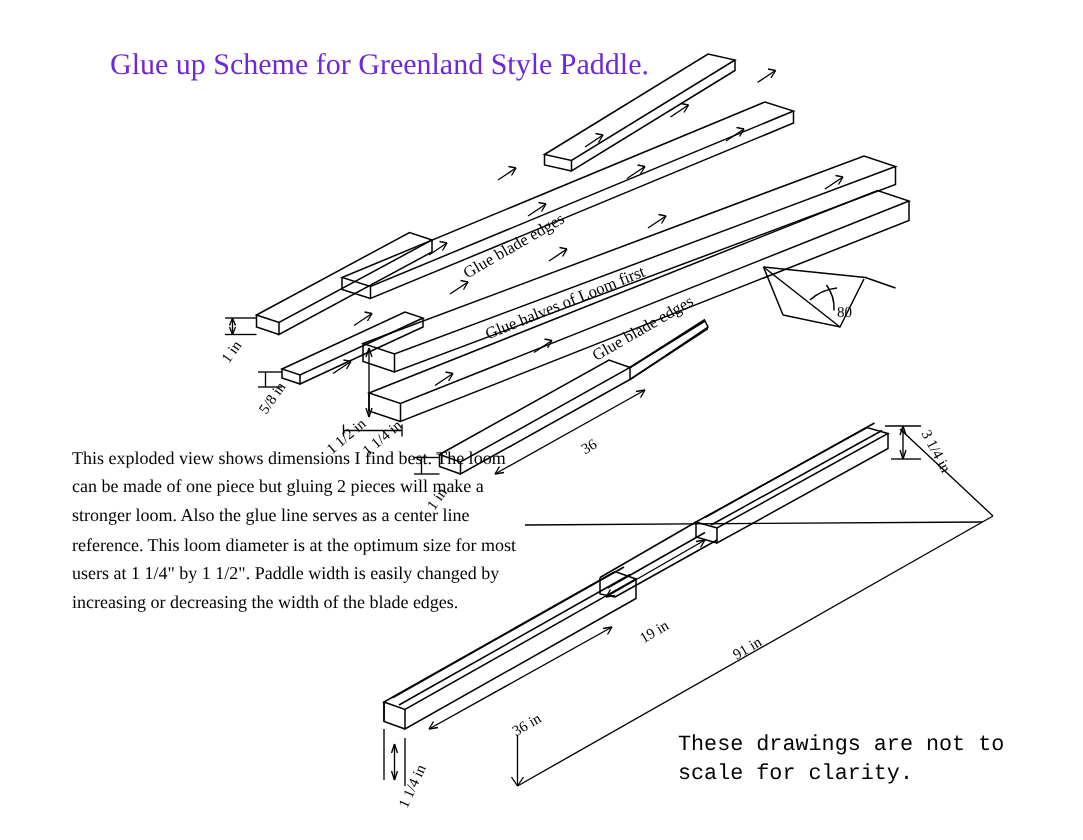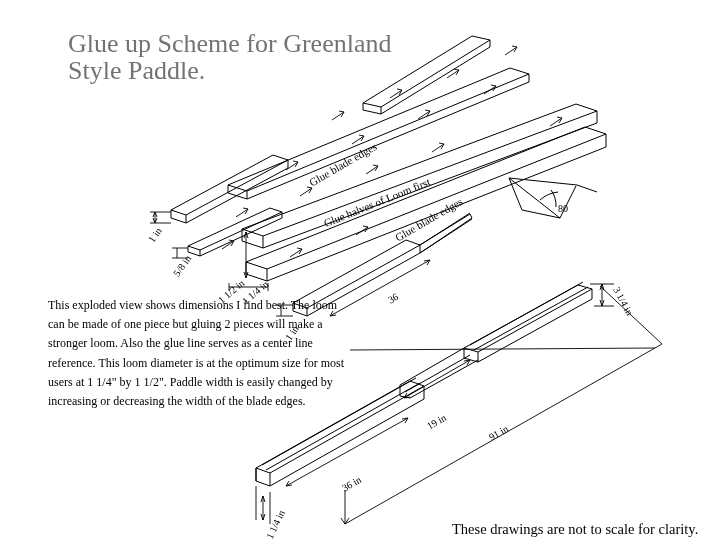--- a/index.html
+++ b/index.html
@@ -21,43 +21,44 @@
     left: 0;
     top: 0;
     width: 722px;
     height: 560px;
   }
   .title {
     position: absolute;
     left: 68px;
     top: 30px;
     width: 370px;
-    font-size: 26px;
+    font-size: 20px;
     line-height: 27px;
     font-family: "Liberation Serif", serif;
-    color: #737373;
+    color: #6d28d9;
+    text-align: center;
   }
   .body-note {
     position: absolute;
     left: 48px;
     top: 296px;
     width: 300px;
     font-size: 12px;
     line-height: 19.2px;
     font-family: "Liberation Serif", serif;
     color: #000;
   }
   .scale-note {
     position: absolute;
     left: 452px;
-    top: 520px;
+    top: 488px;
     width: 250px;
     font-size: 14.5px;
     line-height: 19.2px;
-    font-family: Liberation Serif, serif;
+    font-family: Liberation Mono, monospace;
     color: #000;
   }
   .lbl {
     position: absolute;
     font-family: "Liberation Serif", serif;
     font-size: 11px;
     color: #000;
     white-space: nowrap;
     transform-origin: 0 0;
   }

